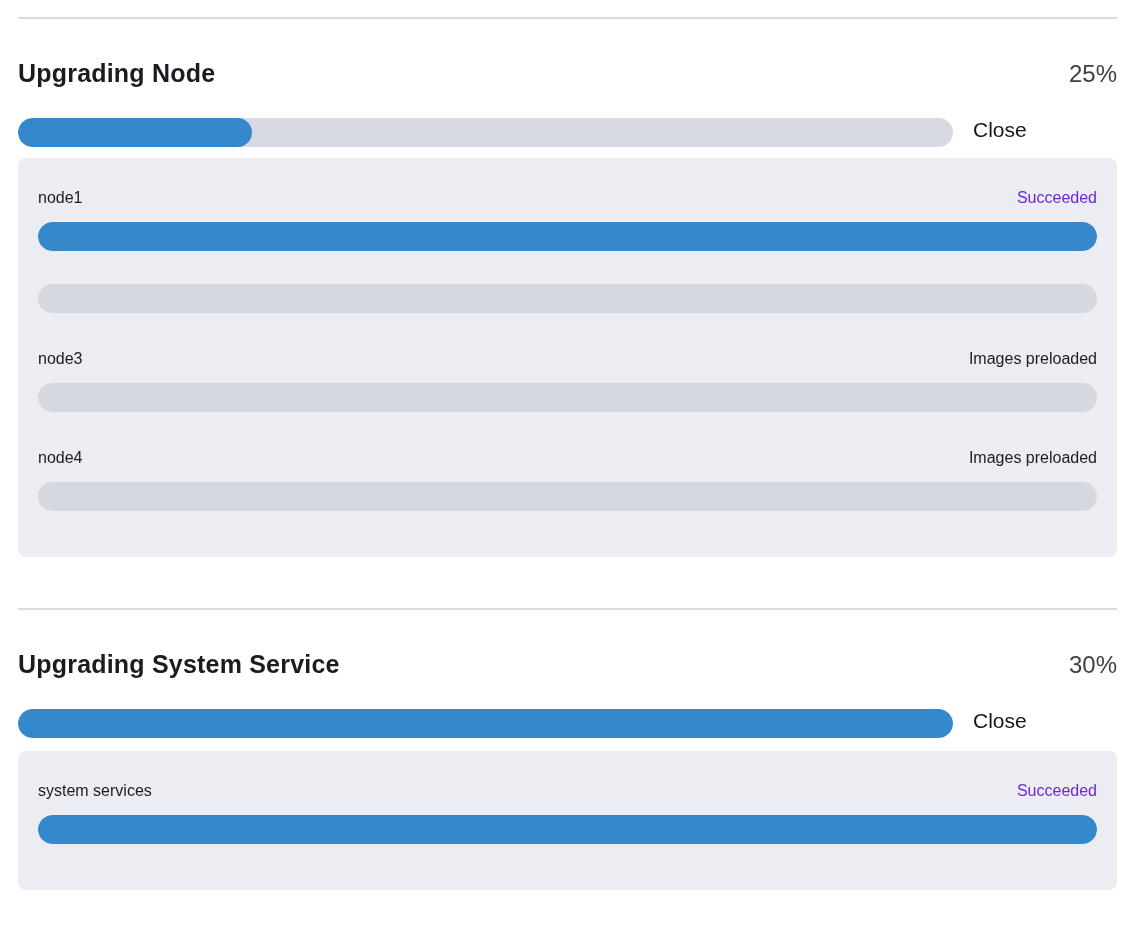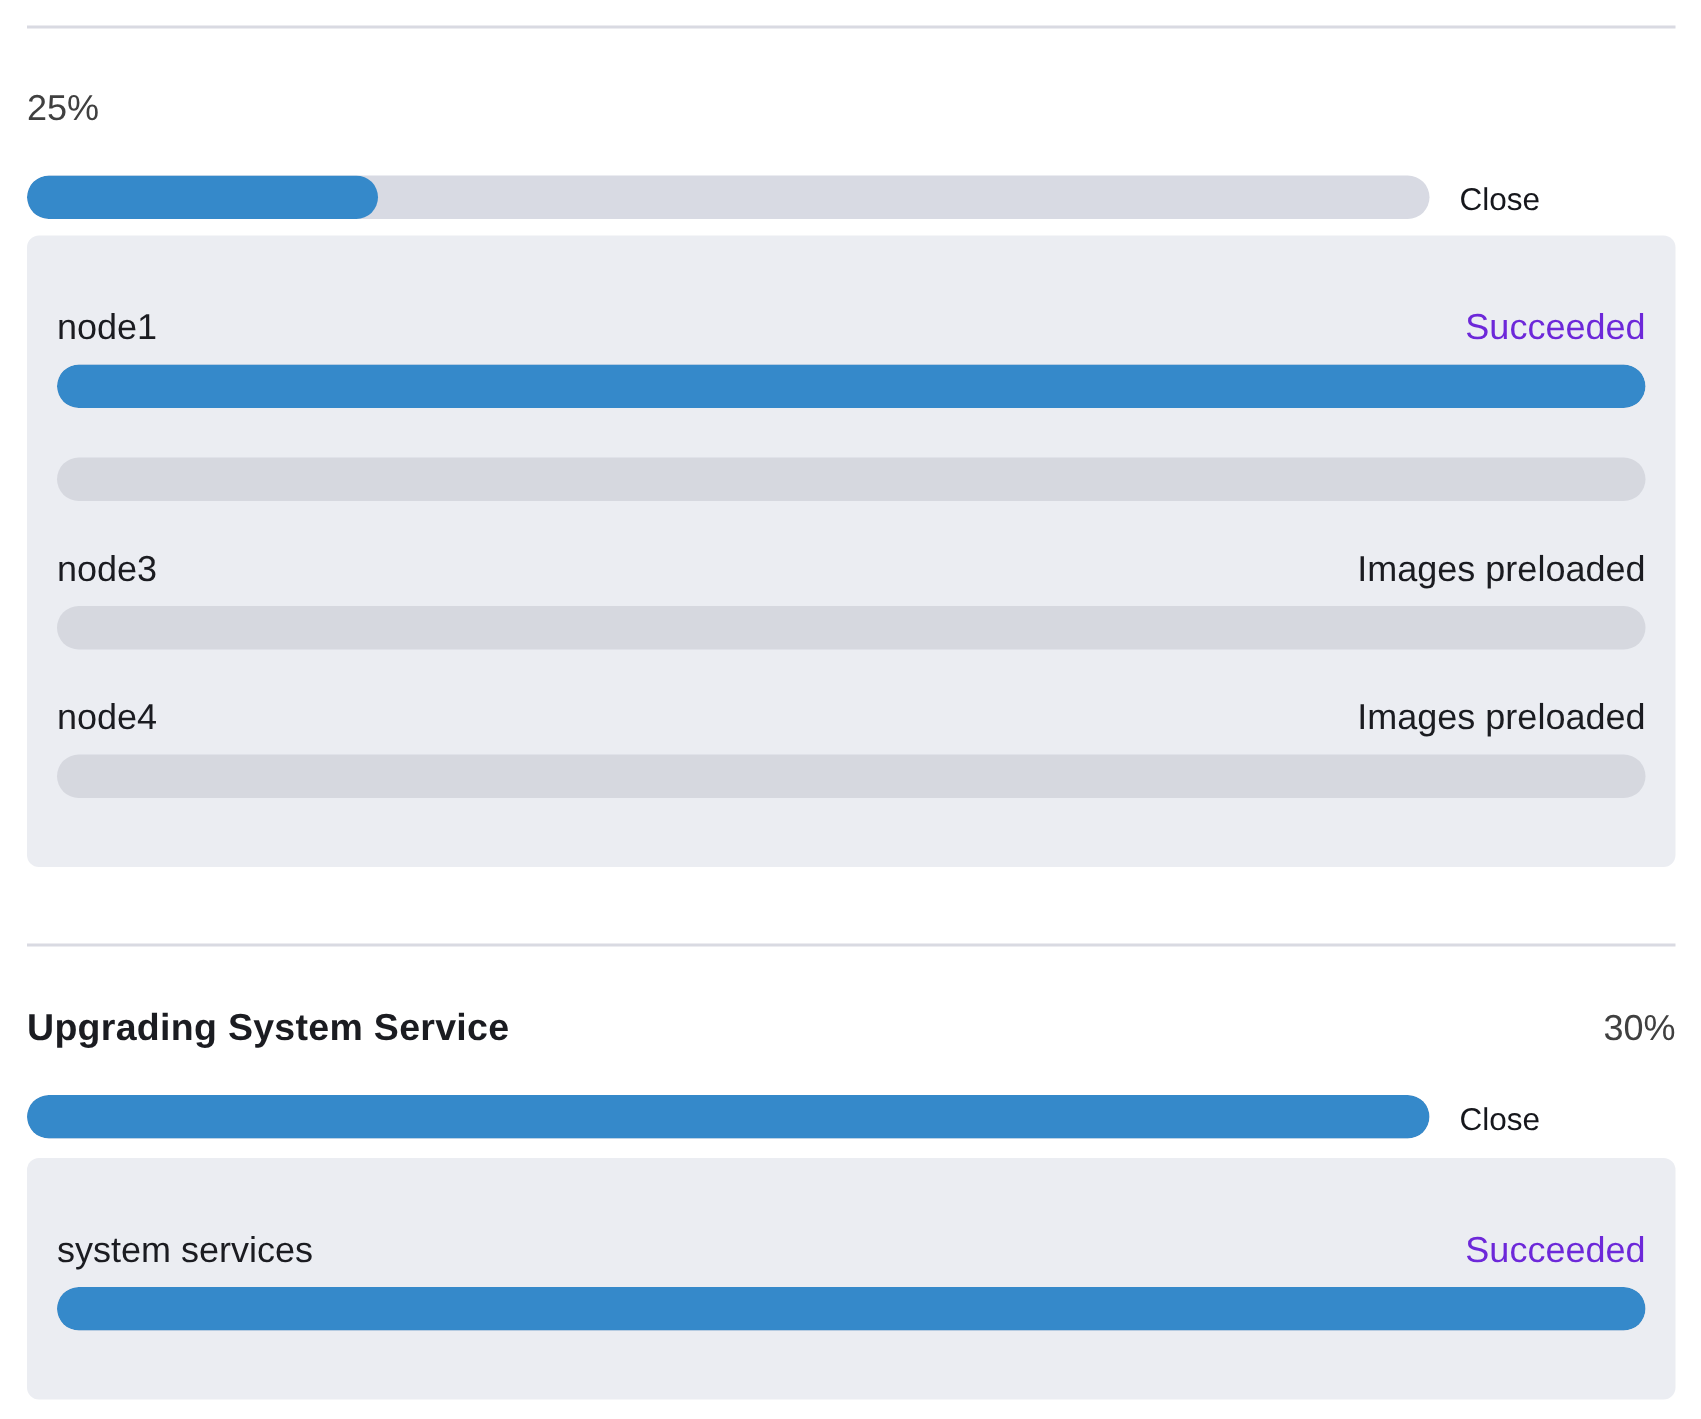--- a/index.html
+++ b/index.html
@@ -38,21 +38,21 @@
     letter-spacing: 0.2px;
   }
   .section-percent {
     font-size: 24px;
     font-weight: 400;
     color: #404040;
   }
 
   .progress-row {
     display: flex;
-    align-items: flex-end;
+    align-items: flex-start;
     margin: 27px 17px 0 18px;
   }
   .progress-track {
     flex: none;
     width: 935px;
     height: 29px;
     border-radius: 14.5px;
     background: #d8dae3;
     overflow: hidden;
   }
@@ -76,24 +76,23 @@
     border-radius: 8px;
     padding: 27px 20px 46px 20px;
   }
   .section-2 .panel { margin-top: 13px; }
 
   .item + .item { margin-top: 33px; }
   .item-header {
     display: flex;
     justify-content: space-between;
     align-items: baseline;
-    font-size: 24px;
+    font-size: 16px;
     line-height: 26px;
     color: #1b1c21;
-    margin-top: 22px;
   }
   .item-status.success { color: #6d28d9; }
   .item-bar {
     margin-top: 11px;
     height: 29px;
     border-radius: 14.5px;
     background: #d6d8df;
     overflow: hidden;
   }
   .item-fill {
@@ -104,20 +103,21 @@
   }
 </style>
 </head>
 <body>
 
 <div class="page">
 
   <section class="section section-1">
     <hr class="divider">
     <div class="section-header">
+      <h2 class="section-title">Upgrading Node</h2>
       <span class="section-percent">25%</span>
     </div>
     <div class="progress-row">
       <div class="progress-track">
         <div class="progress-fill" style="width: 25%;"></div>
       </div>
       <span class="close-btn">Close</span>
     </div>
     <div class="panel">
       <div class="items">

